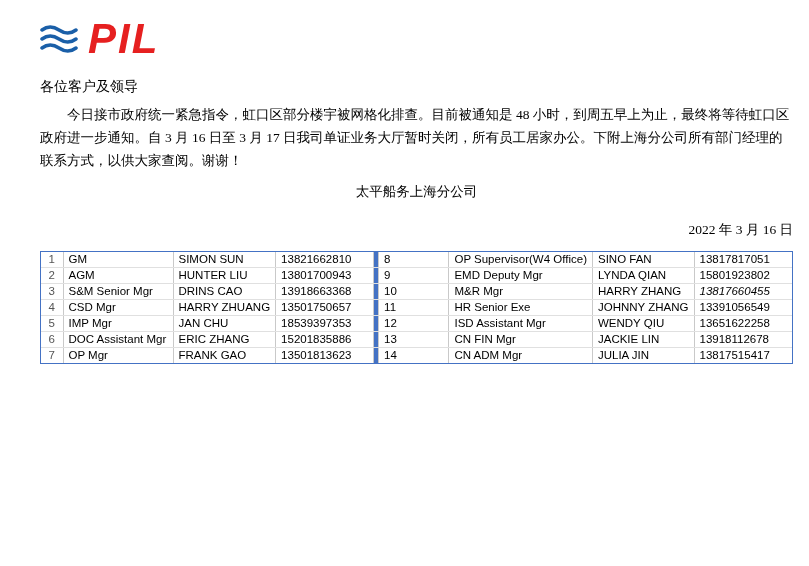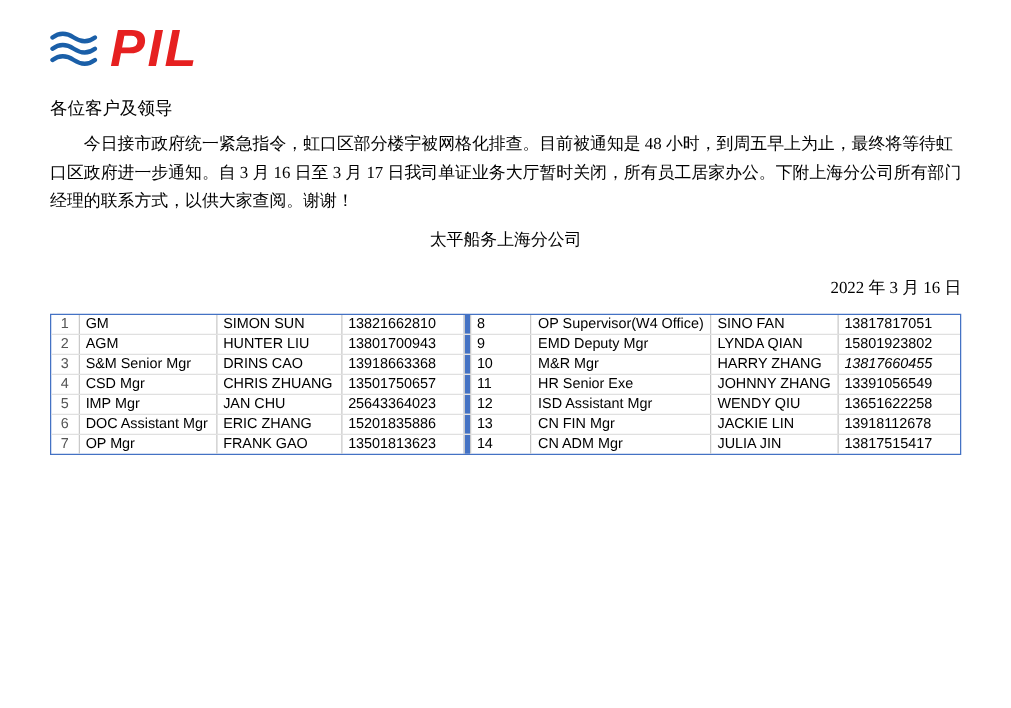--- a/index.html
+++ b/index.html
@@ -10,21 +10,21 @@
       font-family: SimSun, 'Song', serif;
       font-size: 13px;
       color: #000;
       overflow: hidden;
     }
 
     .page {
       width: 809px;
       height: 566px;
       background: #fff;
-      padding: 18px 40px 10px 40px;
+      padding: 18px 16px 10px 40px;
     }
 
     
     .logo-area {
       display: flex;
       align-items: flex-start;
       margin-bottom: 18px;
     }
     .logo-img {
       display: flex;
@@ -182,33 +182,33 @@
     <td class="col-phone">13918663368</td>
     <td style="width:5px;background:#4472c4;padding:0;"></td>
     <td>10</td>
     <td class="col-title">M&amp;R Mgr</td>
     <td class="col-name">HARRY ZHANG</td>
     <td class="col-phone" style="border-right:none;font-style:italic;">13817660455</td>
   </tr>
           <tr>
     <td>4</td>
     <td class="col-title">CSD Mgr</td>
-    <td class="col-name">CHRIS ZHUANG</td>
+    <td class="col-name">HARRY ZHUANG</td>
     <td class="col-phone">13501750657</td>
     <td style="width:5px;background:#4472c4;padding:0;"></td>
     <td>11</td>
     <td class="col-title">HR Senior Exe</td>
     <td class="col-name">JOHNNY ZHANG</td>
     <td class="col-phone" style="border-right:none;">13391056549</td>
   </tr>
           <tr>
     <td>5</td>
     <td class="col-title">IMP Mgr</td>
     <td class="col-name">JAN CHU</td>
-    <td class="col-phone">25643364023</td>
+    <td class="col-phone">18539397353</td>
     <td style="width:5px;background:#4472c4;padding:0;"></td>
     <td>12</td>
     <td class="col-title">ISD Assistant Mgr</td>
     <td class="col-name">WENDY QIU</td>
     <td class="col-phone" style="border-right:none;">13651622258</td>
   </tr>
           <tr>
     <td>6</td>
     <td class="col-title">DOC Assistant Mgr</td>
     <td class="col-name">ERIC ZHANG</td>

